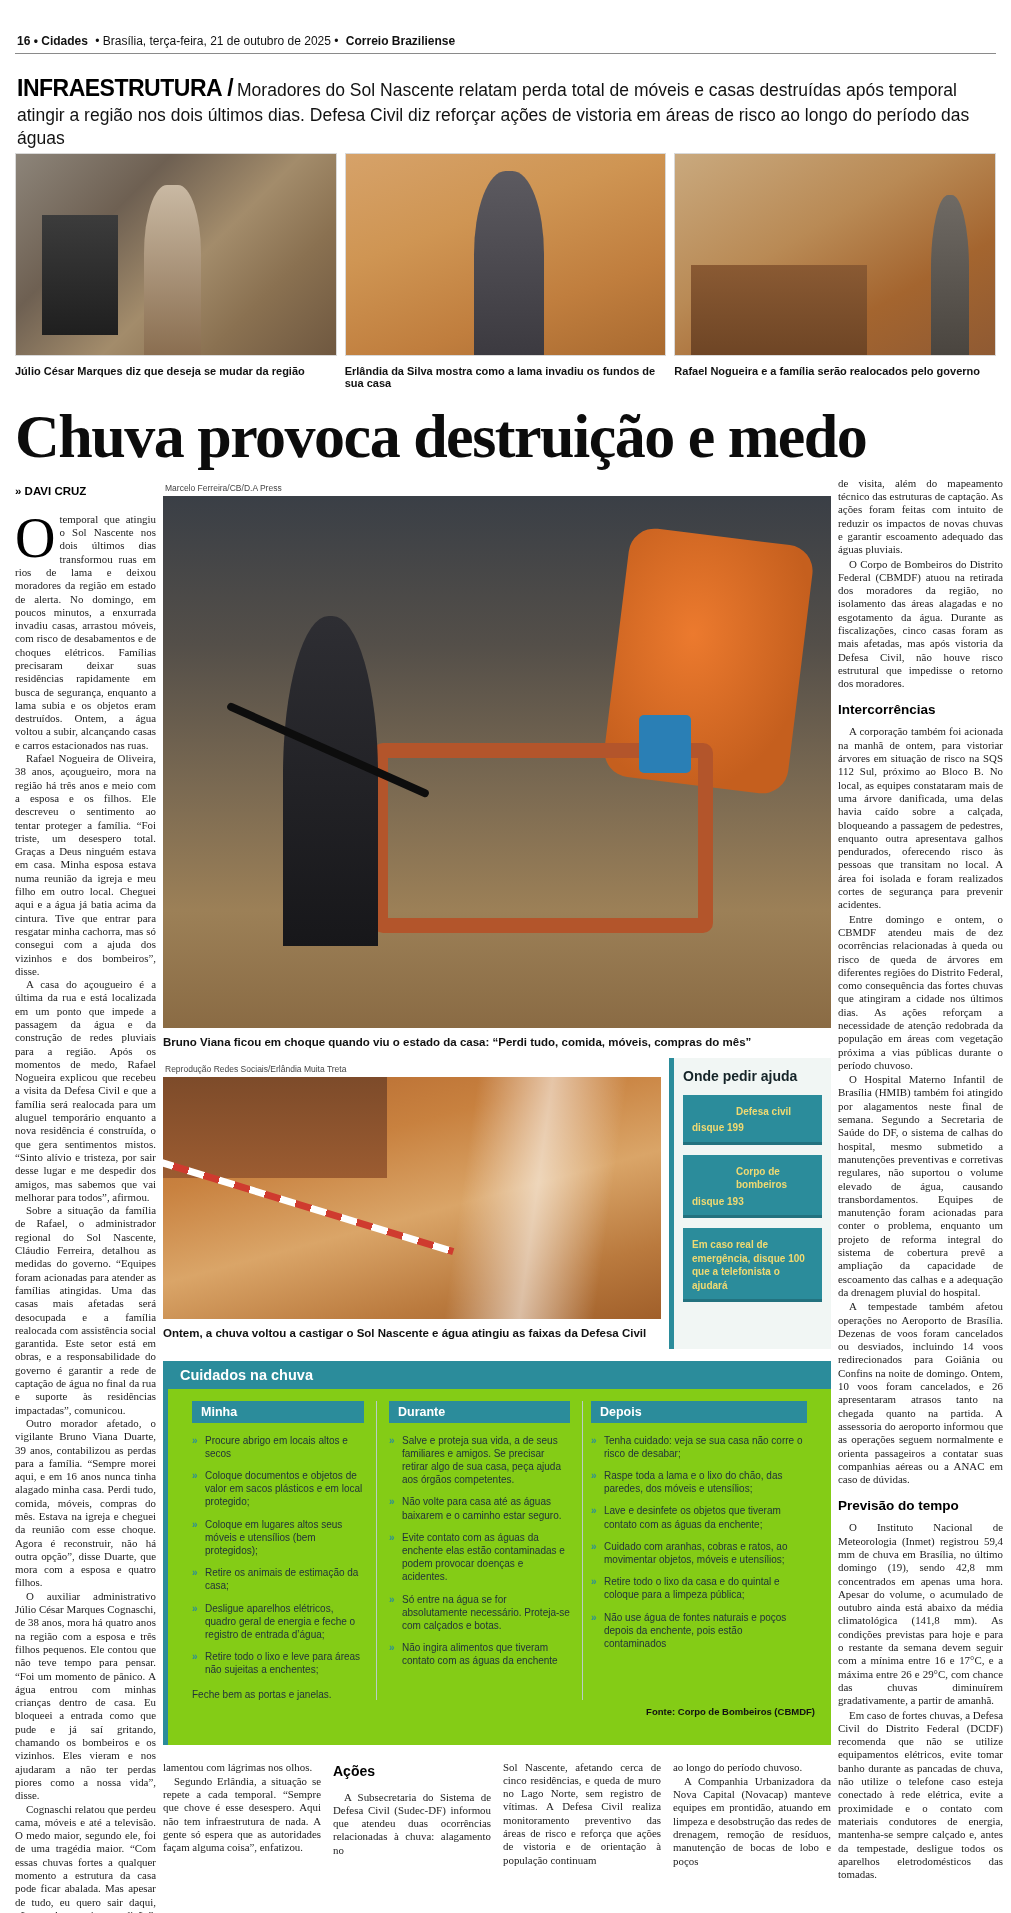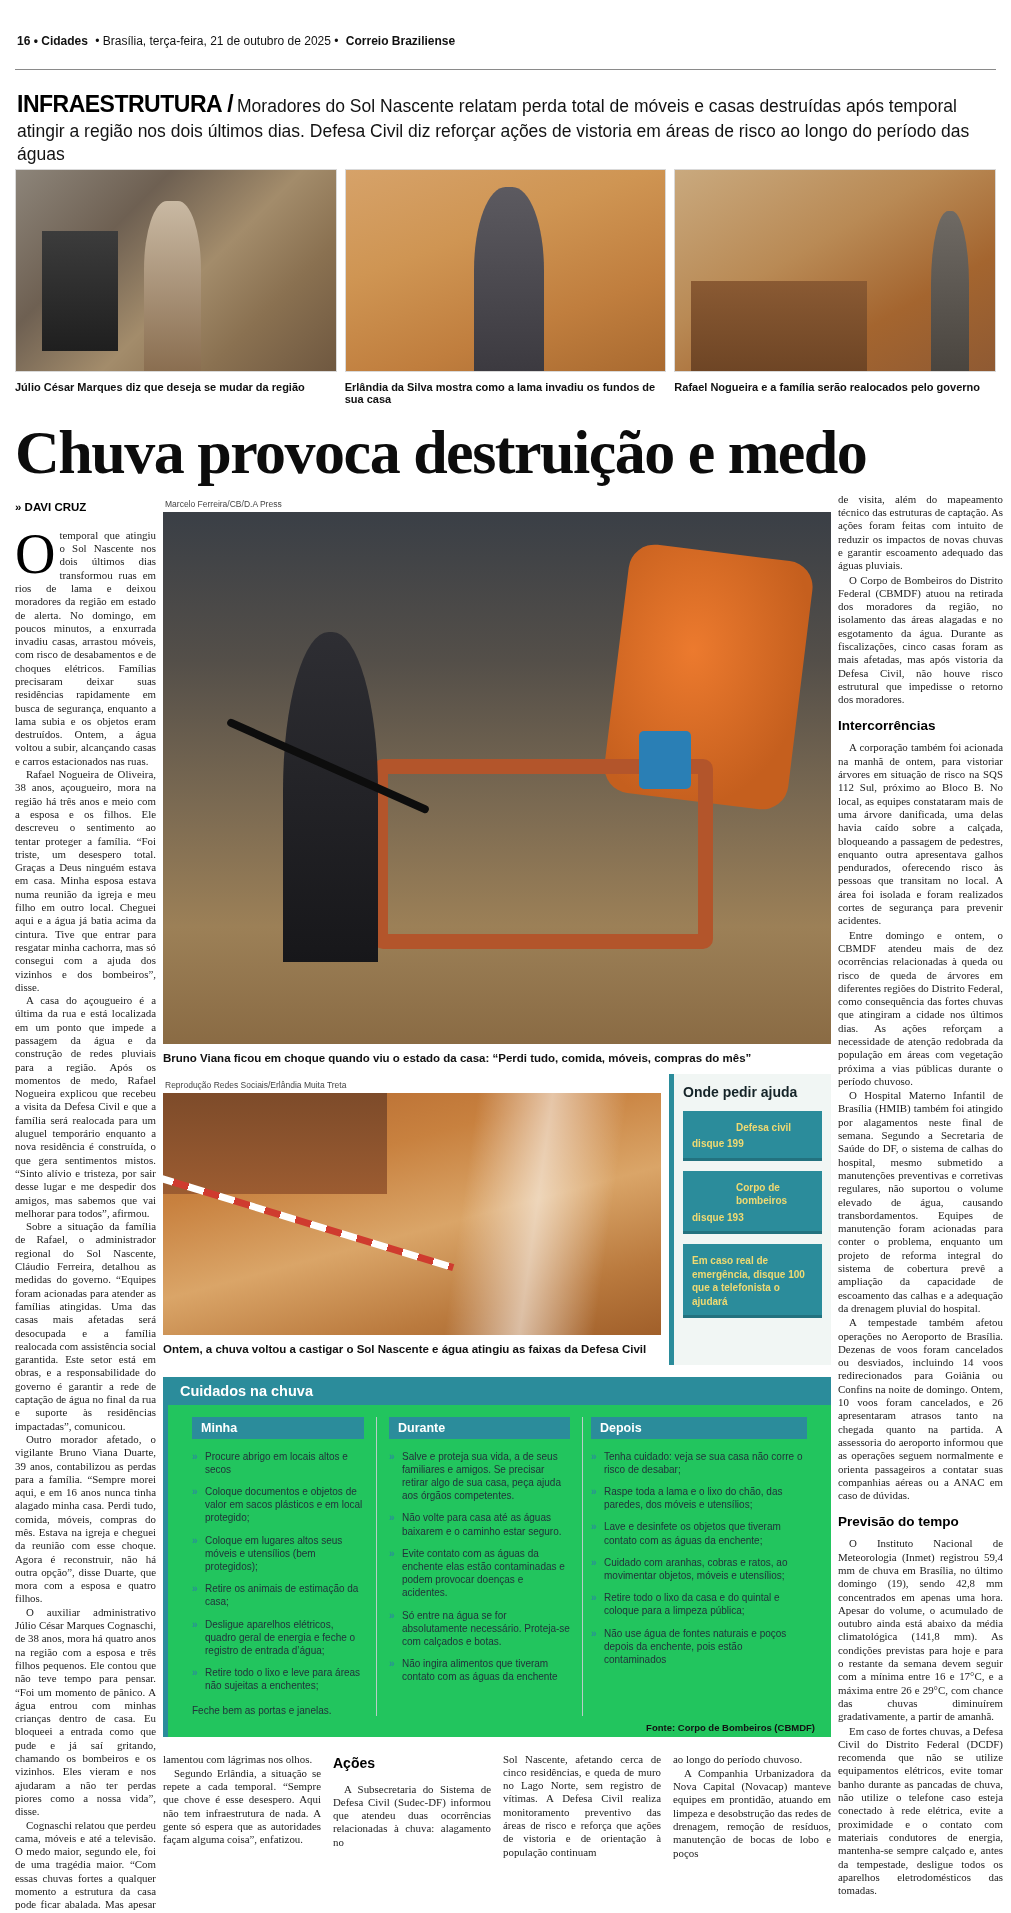--- a/index.html
+++ b/index.html
@@ -1,19 +1,19 @@
 <!DOCTYPE html>
 <html lang="pt-BR"><head>
 <meta charset="utf-8">
 <style>
   html,body{margin:0;padding:0;background:#e8e8e6;}
   .sheet{width:1011px;min-height:1913px;margin:0 auto;background:#ffffff;box-sizing:border-box;
          padding:8px 15px 16px;font-family:"Liberation Serif",serif;color:#1a1a1a;}
   
-  .masthead{border-bottom:1px solid #8a8a8a;padding:26px 2px 21px;font-family:"Liberation Sans",sans-serif;font-size:12px;color:#111;}
+  .masthead{border-bottom:1px solid #8a8a8a;padding:26px 2px 5px;font-family:"Liberation Sans",sans-serif;font-size:12px;color:#111;}
   .masthead .b{font-weight:700;}
   .masthead .sep{font-weight:400;margin:0 4px;}
   
   .kicker{margin:20px 2px 4px;line-height:1.3;}
   .kicker-label{font-family:"Liberation Sans",sans-serif;font-weight:900;font-size:23px;letter-spacing:-.5px;color:#000;}
   .kicker-text{font-family:"Liberation Sans",sans-serif;font-size:17.5px;color:#121212;}
   .credit-sm{font-family:"Liberation Sans",sans-serif;font-size:8.5px;color:#444;margin:6px 2px 3px;}
   
   .strip{display:flex;gap:8px;}
   .strip figure{margin:0;flex:1;}
@@ -42,33 +42,33 @@
   .row2{display:flex;gap:8px;margin-top:2px;}
   .flood-wrap{width:498px;flex:none;}
   .photo-flood{height:242px;position:relative;overflow:hidden;background:linear-gradient(165deg,#b3672f 0%,#c8813f 30%,#daa568 55%,#ba7a3e 80%,#a05f2a 100%);}
   
   .aidbox{flex:1;background:#f1f6f4;border-left:5px solid #2b8c9b;padding:10px 9px;box-sizing:border-box;}
   .aid-title{font-family:"Liberation Sans",sans-serif;font-weight:800;font-size:14px;margin:0 0 11px;color:#142327;}
   .aid-card{background:#2b8c9b;color:#f0da72;font-family:"Liberation Sans",sans-serif;font-weight:700;
             font-size:10px;line-height:1.35;padding:10px 9px;margin-bottom:10px;box-shadow:inset 0 -3px 0 rgba(0,0,0,.18);}
   .aid-card .t{display:block;margin-bottom:3px;padding-left:44px;}
   
-  .cuidados{margin-top:12px;border-left:5px solid #2b8c9b;background:#22c55e;}
+  .cuidados{margin-top:12px;border-left:5px solid #2b8c9b;background:#84cc16;}
   .cu-head{background:#2b8c9b;color:#ffffff;font-family:"Liberation Sans",sans-serif;font-weight:800;font-size:14.5px;padding:6px 12px;}
   .cu-cols{display:flex;padding:12px 12px 4px;}
   .cu-col{padding:0 12px;box-sizing:border-box;}
   .cu-col + .cu-col{border-left:1px solid #b8cdc6;}
   .cu-a{width:196px;} .cu-d{width:206px;} .cu-p{flex:1;padding-left:8px;}
   .cu-col h4{background:#2b8c9b;color:#fff;font-family:"Liberation Sans",sans-serif;font-size:12.5px;font-weight:800;
              padding:4px 9px;margin:0 0 11px;}
   .cu-col ul{list-style:none;margin:0;padding:0;font-family:"Liberation Sans",sans-serif;font-size:10px;line-height:1.32;color:#22333a;}
   .cu-col li{padding-left:13px;position:relative;margin-bottom:9px;}
   .cu-col li::before{content:"»";color:#2b8c9b;position:absolute;left:0;top:0;font-weight:700;}
   .cu-footer{font-family:"Liberation Sans",sans-serif;font-size:10px;color:#22333a;margin-top:12px;}
-  .cu-fonte{font-family:"Liberation Sans",sans-serif;font-weight:700;font-size:9.5px;text-align:right;padding:2px 16px 4px;color:#111;}
+  .cu-fonte{font-family:"Liberation Sans",sans-serif;font-weight:700;font-size:9.5px;text-align:right;padding:2px 16px 28px;color:#111;}
   
   .bottomrow{display:flex;gap:12px;margin-top:16px;}
   .b-col{flex:1;}
   .b-col .para{margin-bottom:1px;}
   .acoes-head{font-family:"Liberation Sans",sans-serif;font-weight:800;font-size:14px;margin:2px 0 12px;color:#000;}
   .col-right .para{margin-bottom:1px;}
 </style>
 </head>
 <body>
 

